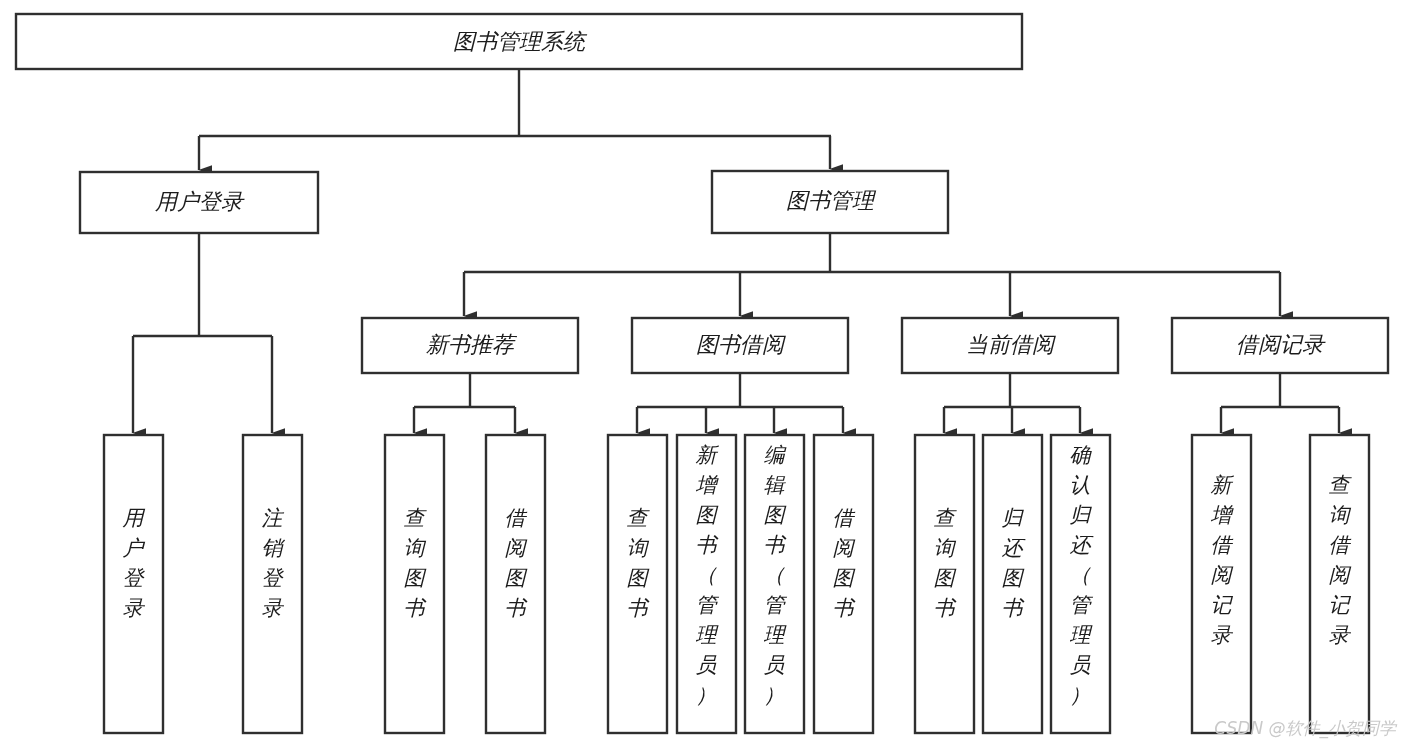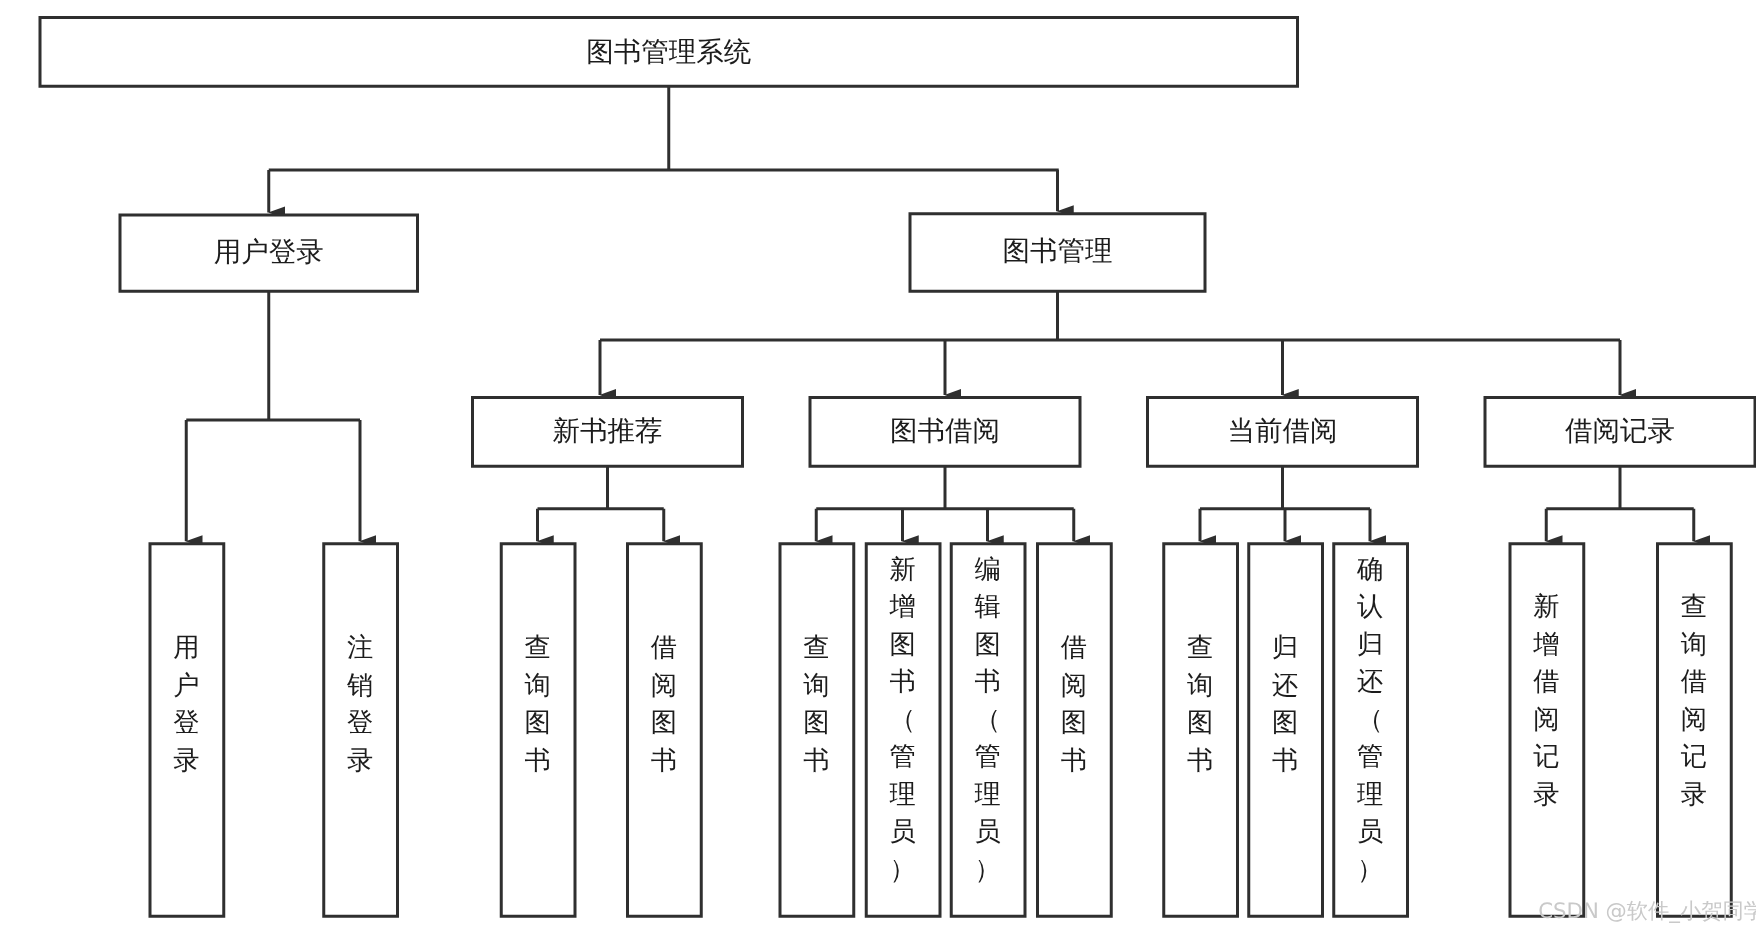--- a/index.html
+++ b/index.html
@@ -9,23 +9,24 @@
   }
   body {
     width: 1405px;
     height: 747px;
     font-family: "DejaVu Sans", "Liberation Sans", sans-serif;
     overflow: hidden;
     position: relative;
   }
   #diagram-root {
     position: absolute;
-    left: 16px; top: 0;
+    left: 0; top: 0;
     width: 1207px;
     height: 747px;
+    font-style: italic;
   }
   svg.canvas {
     display: block;
     width: 1405px;
     height: 747px;
   }
   .node-rect {
     fill: #ffffff;
     stroke: #2f2f2f;
     stroke-width: 2.4;

